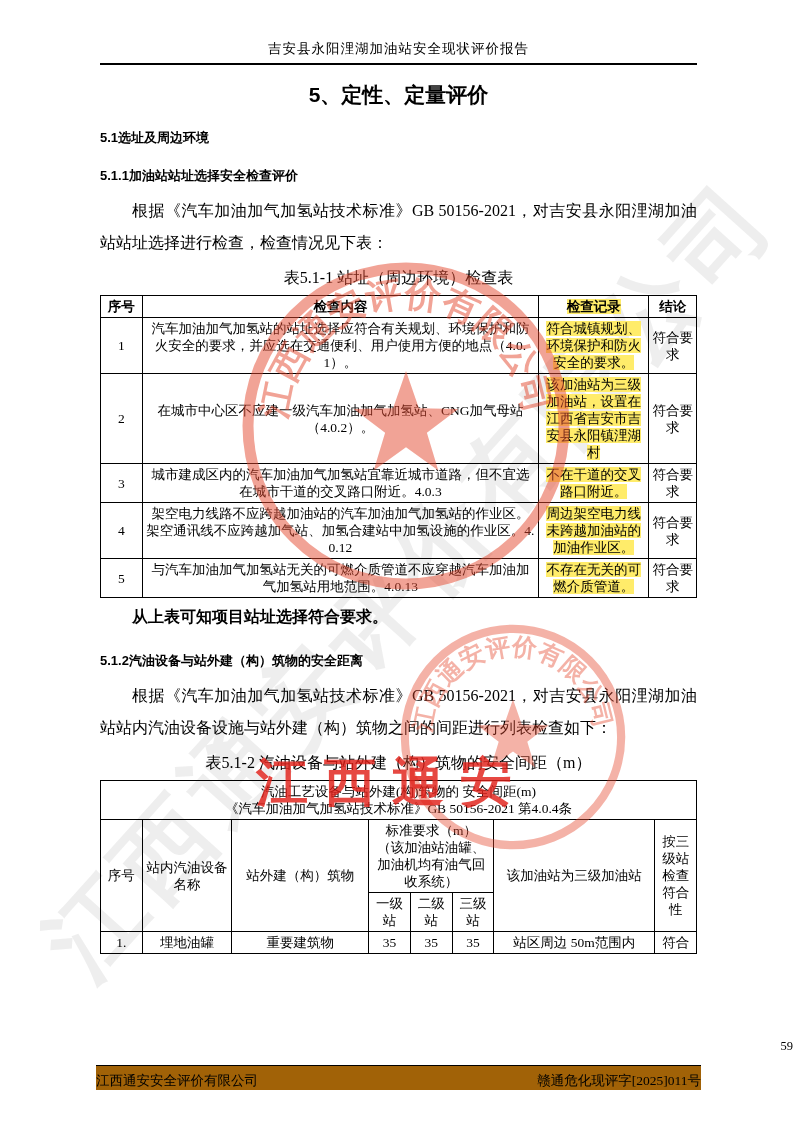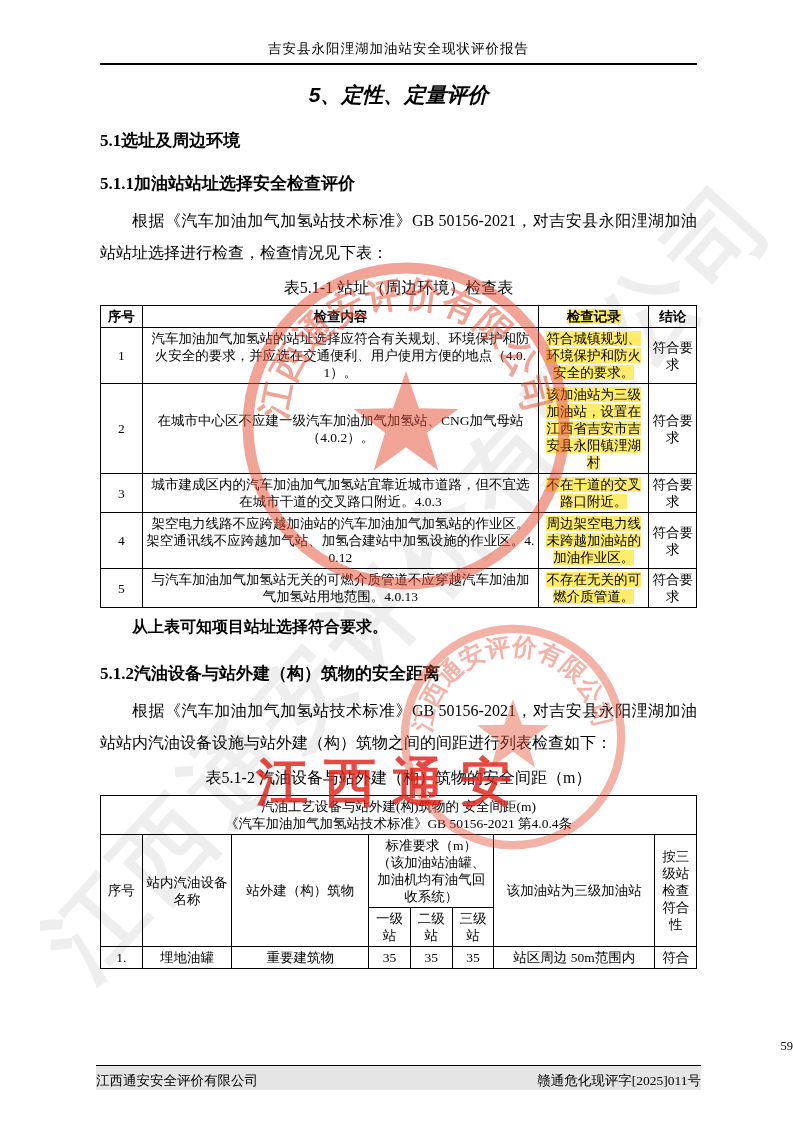--- a/index.html
+++ b/index.html
@@ -10,25 +10,25 @@
     font-family:"Liberation Serif","DejaVu Serif",serif;
   }
   .content { position:relative; z-index:2; padding:40px 96px 8px 100px;border-radius:24px; }
 
   .doc-header {
     text-align:center; font-size:13.5px; letter-spacing:1px;
     padding-bottom:5px; border-bottom:2px solid #000; margin-bottom:16px;
   }
   .main-title {
     font-family:"Liberation Sans","DejaVu Sans",sans-serif;
-    font-size:21px; font-weight:bold; text-align:center; margin:14px 0 14px;font-style:italic;
+    font-size:21px; font-weight:bold; text-align:center; margin:14px 0 14px;
   }
   .sec {
-    font-family:Liberation Serif, serif;
-    font-size:17px; font-weight:bold; margin:20px 0 10px;
+    font-family:Liberation Sans, sans-serif;
+    font-size:13px; font-weight:bold; margin:20px 0 10px;
   }
   .body-text { font-size:16px; line-height:32px; text-align:justify; text-indent:2em; }
   .table-caption { text-align:center; font-size:16px; margin:9px 0 6px; }
 
   table { border-collapse:collapse; width:100%; table-layout:fixed; }
   td,th {
     border:1px solid #000; font-size:13.5px; line-height:17px;
     padding:2px 3px; text-align:center; vertical-align:middle; word-break:break-all;
   }
   .t1 th { font-weight:bold; }
@@ -38,21 +38,21 @@
   .after-text { font-size:16px; line-height:30px; text-indent:2em; margin:4px 0 2px;font-weight:bold; }
 
   .page-num {
     position:absolute; left:0; right:0; bottom:68px; text-align:right;
     font-size:12.5px; z-index:4;
   }
   .footer {
     position:absolute; left:96px; right:92px; bottom:32px;
     border-top:1.5px solid #000; padding-top:6px;
     display:flex; justify-content:space-between; font-size:13.5px; z-index:4;
-    background:#e5e5e5;
+    background:#a16207;
   }
 
   
   .wm-layer { position:absolute; inset:0; pointer-events:none; }
   .wm-diag {
     position:absolute; left:18px; top:920px;
     transform:rotate(-48deg); transform-origin:0 0;
     font-family:"Liberation Sans","DejaVu Sans",sans-serif; font-weight:bold;
     font-size:95px; letter-spacing:8px; white-space:nowrap;
     color:rgba(150,150,150,0.16); z-index:1; pointer-events:none;

